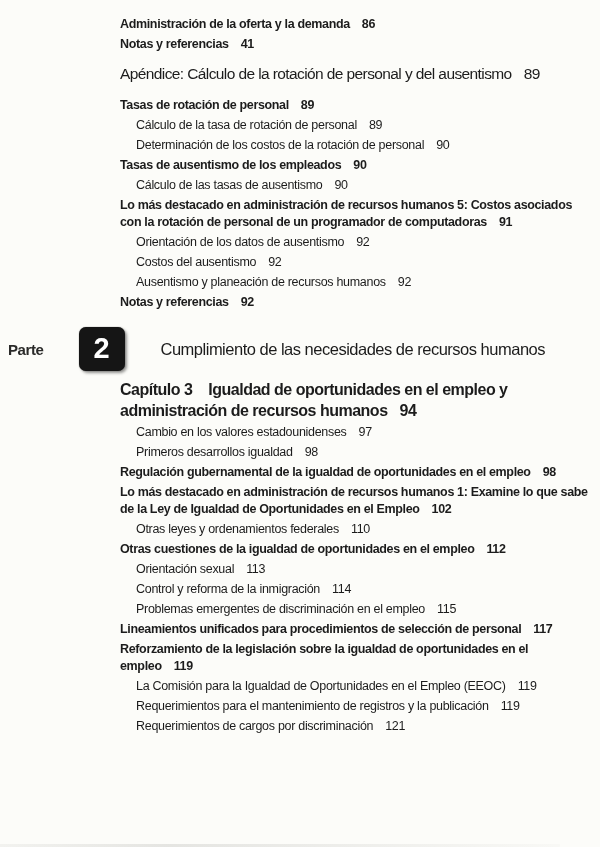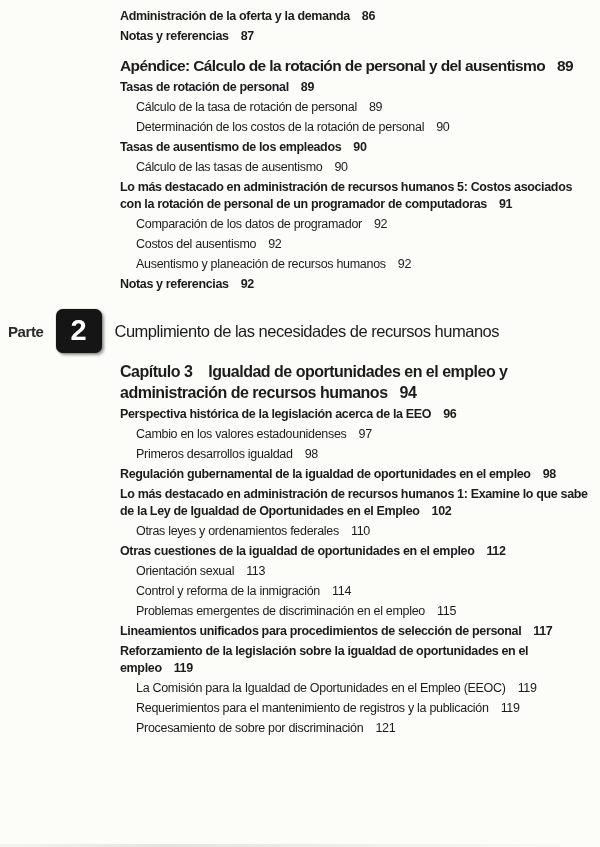--- a/index.html
+++ b/index.html
@@ -4,54 +4,55 @@
 <style>
   html, body { margin: 0; padding: 0; }
   body {
     width: 600px; height: 847px;
     background: #fcfcf9;
     color: #1c1c1c;
     font-family: "Liberation Sans", "DejaVu Sans", sans-serif;
     overflow: hidden;
     position: relative;
   }
-  .toc { padding-top: 8px; }
+  .toc { padding-top: 16px; }
   .row {
     font-size: 12.5px;
     line-height: 17px;
     margin-bottom: 3px;
     padding-left: 120px;
     padding-right: 6px;
     max-width: 474px;
   }
   .l1 { font-weight: 700; letter-spacing: -0.35px; }
   .l2 { padding-left: 136px; letter-spacing: -0.3px; max-width: 458px; }
   .h1 {
-    font-weight: 700;
+    font-weight: 400;
     font-size: 15.5px;
     line-height: 22px;
     letter-spacing: -0.6px;
     margin-top: 10px;
-    margin-bottom: 2px;
+    margin-bottom: 12px;
   }
   .chapter {
     font-weight: 700;
     font-size: 16px;
     line-height: 21px;
     letter-spacing: -0.5px;
     max-width: 460px;
   }
   .ch-label { margin-right: 16px; }
   .pg { margin-left: 12px; white-space: nowrap; }
   .part-banner {
     margin-top: 16px;
     margin-bottom: 8px;
     height: 44px;
     display: flex;
     align-items: center;
+    gap: 23px;
   }
   .part-label {
     margin-left: 8px;
     font-weight: 700;
     font-size: 15px;
     letter-spacing: -0.4px;
     color: #2a2a29;
   }
   .part-badge {
     margin-left: 12px;
@@ -80,49 +81,48 @@
     left: 0; right: 40px; bottom: 0;
     height: 3px;
     background: linear-gradient(to right, rgba(60,60,55,0.05), rgba(60,60,55,0.12) 30%, rgba(60,60,55,0.02));
   }
 </style>
 </head>
 <body>
 
 <div class="toc" id="toc-list">
     <div class="row l1"><span class="t">Administración de la oferta y la demanda</span><span class="pg">86</span></div>
-    <div class="row l1"><span class="t">Notas y referencias</span><span class="pg">87</span></div>
+    <div class="row l1"><span class="t">Notas y referencias</span><span class="pg">41</span></div>
     <div class="row h1"><span class="t">Apéndice: Cálculo de la rotación de personal y del ausentismo</span><span class="pg">89</span></div>
     <div class="row l1"><span class="t">Tasas de rotación de personal</span><span class="pg">89</span></div>
     <div class="row l2"><span class="t">Cálculo de la tasa de rotación de personal</span><span class="pg">89</span></div>
     <div class="row l2"><span class="t">Determinación de los costos de la rotación de personal</span><span class="pg">90</span></div>
     <div class="row l1"><span class="t">Tasas de ausentismo de los empleados</span><span class="pg">90</span></div>
     <div class="row l2"><span class="t">Cálculo de las tasas de ausentismo</span><span class="pg">90</span></div>
     <div class="row l1"><span class="t">Lo más destacado en administración de recursos humanos 5: Costos asociados con la rotación de personal de un programador de computadoras</span><span class="pg">91</span></div>
-    <div class="row l2"><span class="t">Comparación de los datos de programador</span><span class="pg">92</span></div>
+    <div class="row l2"><span class="t">Orientación de los datos de ausentismo</span><span class="pg">92</span></div>
     <div class="row l2"><span class="t">Costos del ausentismo</span><span class="pg">92</span></div>
     <div class="row l2"><span class="t">Ausentismo y planeación de recursos humanos</span><span class="pg">92</span></div>
     <div class="row l1"><span class="t">Notas y referencias</span><span class="pg">92</span></div>
     <div class="part-banner">
       <span class="part-label">Parte</span>
       <span class="part-badge" style="background: rgb(21, 21, 21);">
         <span class="part-num" style="color: rgb(255, 255, 255);">2</span>
       </span>
       <span class="part-title">Cumplimiento de las necesidades de recursos humanos</span>
     </div>
     <div class="row chapter"><span class="ch-label">Capítulo 3</span><span class="ch-title">Igualdad de oportunidades en el empleo y administración de recursos humanos</span><span class="pg">94</span></div>
-    <div class="row l1"><span class="t">Perspectiva histórica de la legislación acerca de la EEO</span><span class="pg">96</span></div>
     <div class="row l2"><span class="t">Cambio en los valores estadounidenses</span><span class="pg">97</span></div>
     <div class="row l2"><span class="t">Primeros desarrollos igualdad</span><span class="pg">98</span></div>
     <div class="row l1"><span class="t">Regulación gubernamental de la igualdad de oportunidades en el empleo</span><span class="pg">98</span></div>
     <div class="row l1"><span class="t">Lo más destacado en administración de recursos humanos 1: Examine lo que sabe de la Ley de Igualdad de Oportunidades en el Empleo</span><span class="pg">102</span></div>
     <div class="row l2"><span class="t">Otras leyes y ordenamientos federales</span><span class="pg">110</span></div>
     <div class="row l1"><span class="t">Otras cuestiones de la igualdad de oportunidades en el empleo</span><span class="pg">112</span></div>
     <div class="row l2"><span class="t">Orientación sexual</span><span class="pg">113</span></div>
     <div class="row l2"><span class="t">Control y reforma de la inmigración</span><span class="pg">114</span></div>
     <div class="row l2"><span class="t">Problemas emergentes de discriminación en el empleo</span><span class="pg">115</span></div>
     <div class="row l1"><span class="t">Lineamientos unificados para procedimientos de selección de personal</span><span class="pg">117</span></div>
     <div class="row l1"><span class="t">Reforzamiento de la legislación sobre la igualdad de oportunidades en el empleo</span><span class="pg">119</span></div>
     <div class="row l2"><span class="t">La Comisión para la Igualdad de Oportunidades en el Empleo (EEOC)</span><span class="pg">119</span></div>
     <div class="row l2"><span class="t">Requerimientos para el mantenimiento de registros y la publicación</span><span class="pg">119</span></div>
-    <div class="row l2"><span class="t">Procesamiento de sobre por discriminación</span><span class="pg">121</span></div>
+    <div class="row l2"><span class="t">Requerimientos de cargos por discriminación</span><span class="pg">121</span></div>
   </div>
 <div class="scan-edge"></div>
 
 </body></html>

